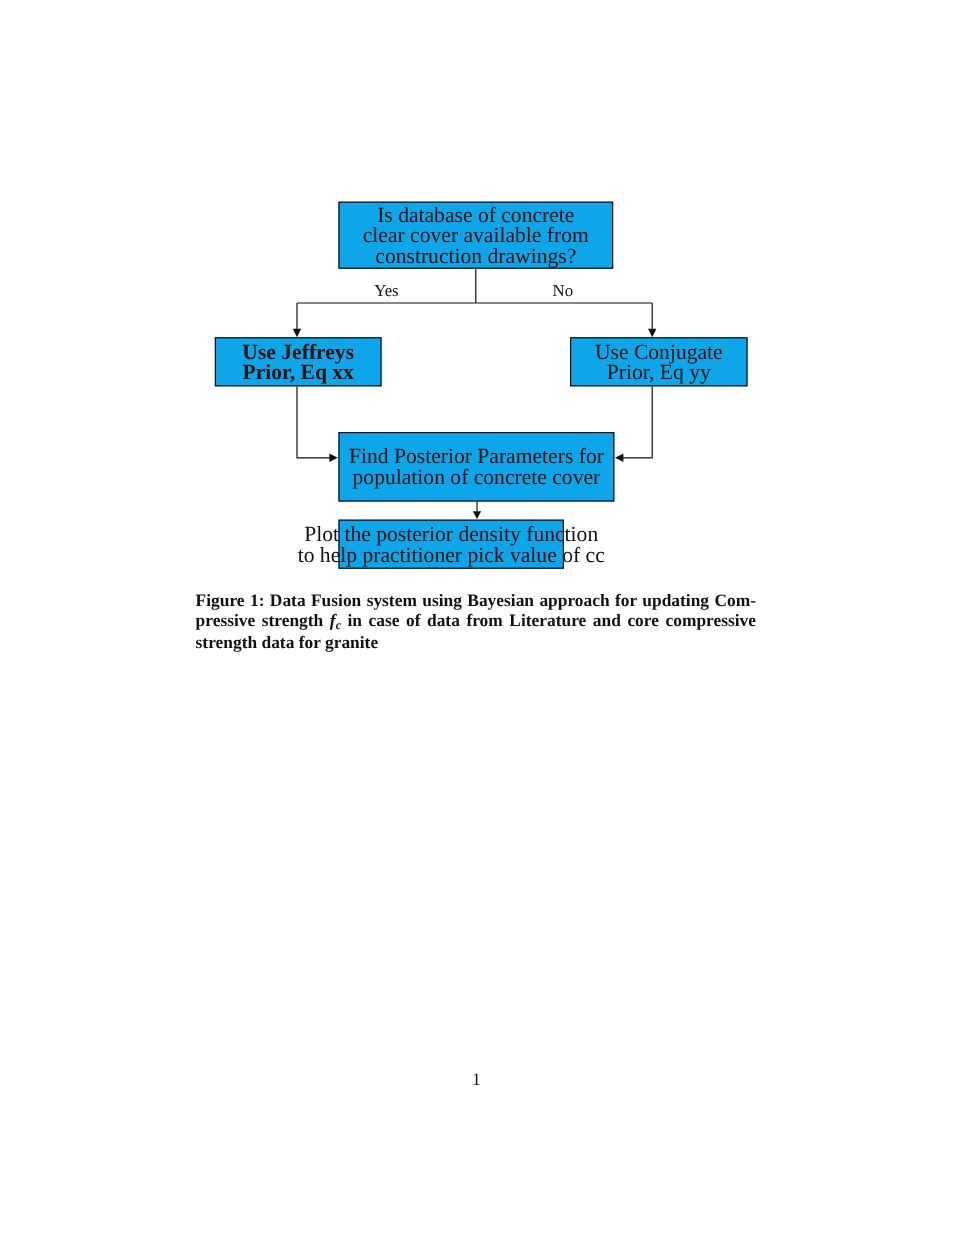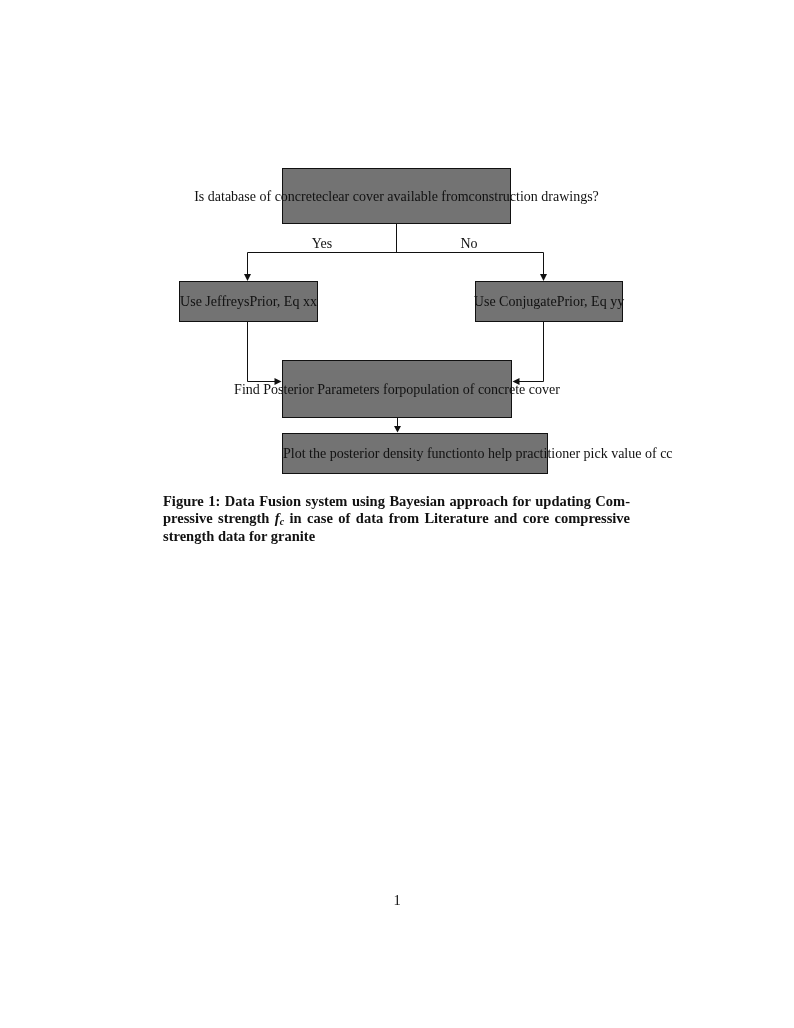--- a/index.html
+++ b/index.html
@@ -30,37 +30,37 @@
     fill: none;
   }
   .connectors polygon {
     fill: #111111;
     stroke: none;
   }
   .node {
     position: absolute;
     box-sizing: border-box;
     border: 1px solid #111111;
-    background: #737373;
+    background: #0ea5e9;
     display: flex;
-    flex-direction: row;
+    flex-direction: column;
     justify-content: center;
     align-items: center;
     text-align: center;
-    font-size: 14px;
+    font-size: 18px;
     line-height: 17px;
   }
   .node .nline {
     white-space: nowrap;
   }
   .node-decision { left: 282px; top: 168px; width: 229px; height: 56px; }
-  .node-jeffreys { left: 179px; top: 281px; width: 139px; height: 41px; }
+  .node-jeffreys { left: 179px; top: 281px; width: 139px; height: 41px; font-weight: bold; }
   .node-conjugate { left: 475px; top: 281px; width: 148px; height: 41px; }
   .node-posterior { left: 282px; top: 360px; width: 230px; height: 58px; }
-  .node-plot { left: 282px; top: 433px; width: 266px; height: 41px; justify-content: space-between; }
+  .node-plot { left: 282px; top: 433px; width: 188px; height: 41px; }
   .edge-label {
     position: absolute;
     font-size: 14px;
     line-height: 15px;
     width: 60px;
     text-align: center;
   }
   .edge-label-yes { left: 292px; top: 236px; }
   .edge-label-no  { left: 439px; top: 236px; }
   .caption {

